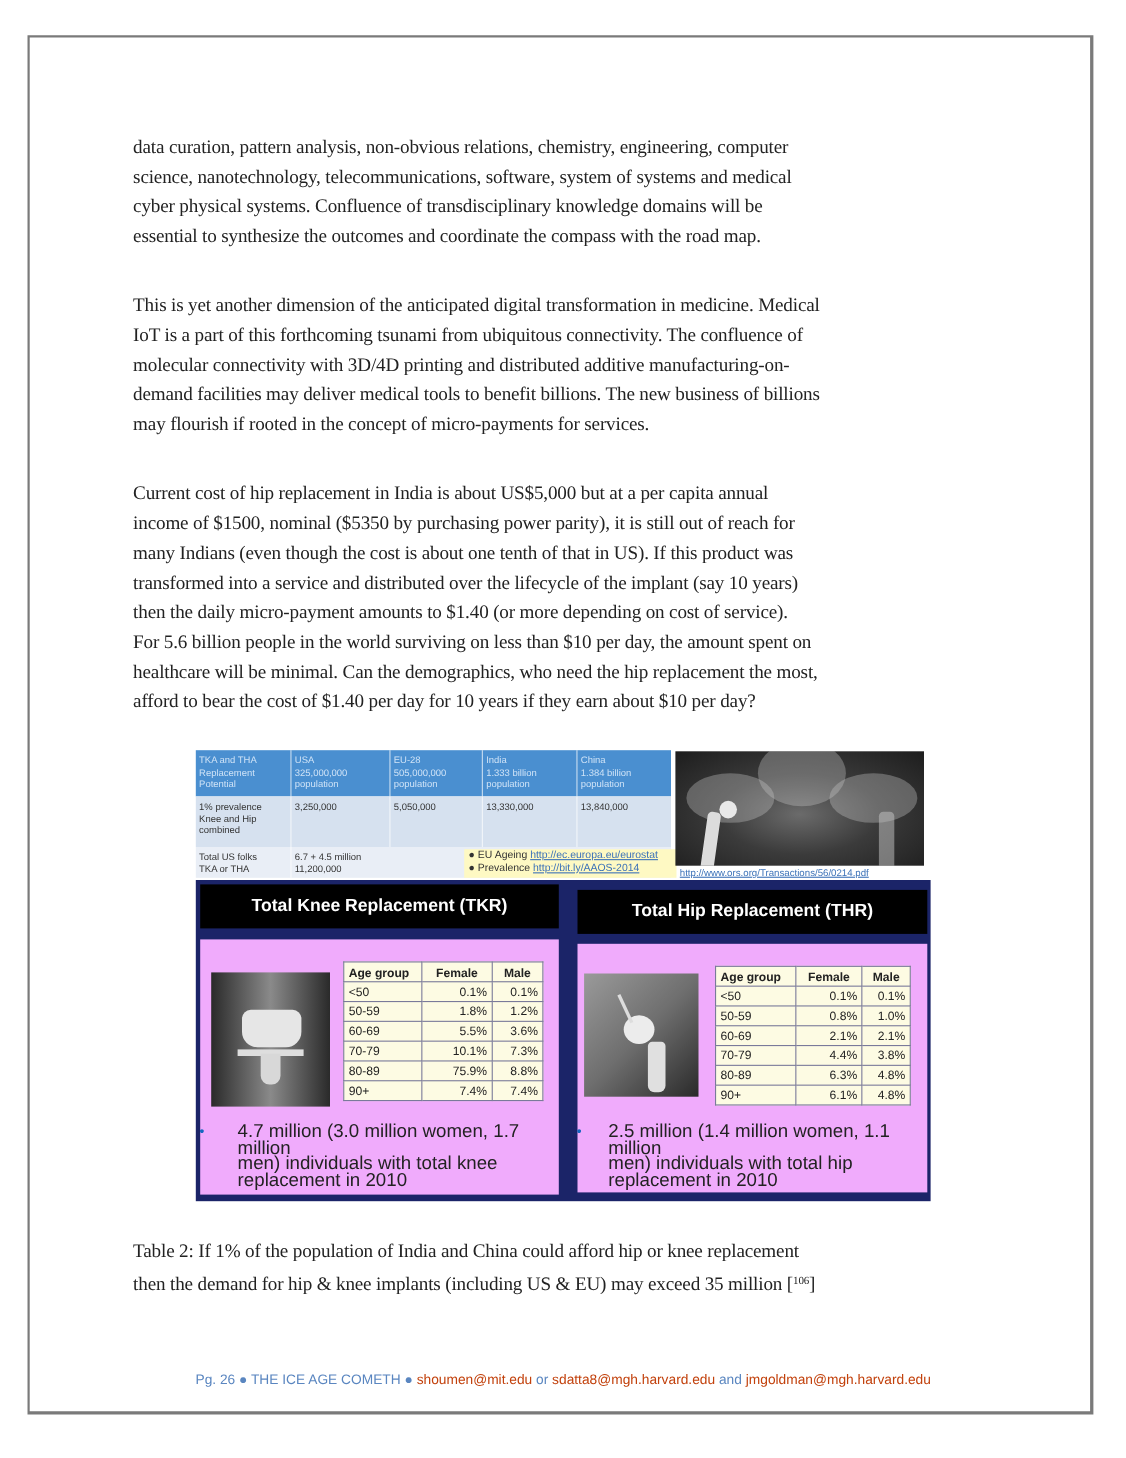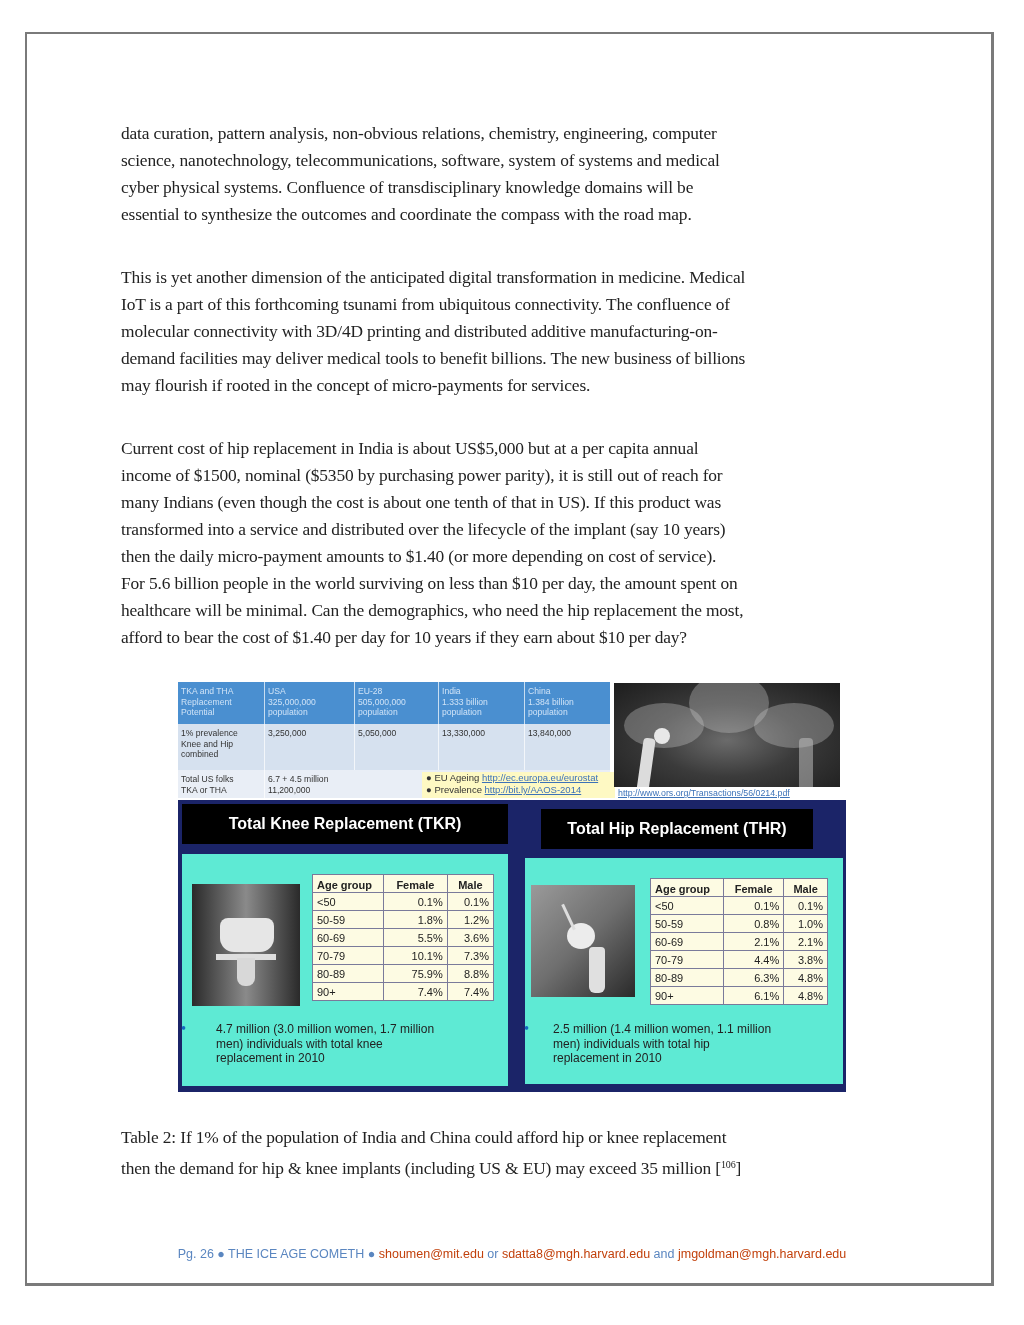--- a/index.html
+++ b/index.html
@@ -21,29 +21,29 @@
   .c0{left:3px;width:82px;} .c1{left:90px;width:88px;} .c2{left:180px;width:84px;} .c3{left:264px;width:84px;} .c4{left:350px;width:84px;}
   .vsep{position:absolute;top:0;width:1px;height:100%;background:#ffffff;opacity:.7;}
   .refs{position:absolute;left:244px;top:92px;font-size:9.5px;line-height:12px;color:#333;background:#fef9c3;padding:0 4px;width:185px;height:26px;}
   .refs a,.xray-link{color:#3c72b8;text-decoration:underline;}
   .pelvis{position:absolute;left:436px;top:3px;width:226px;height:104px;background:radial-gradient(ellipse at 50% 55%,#6b6b6b 0%,#3b3b3b 45%,#1d1d1d 100%);overflow:hidden;}
   .pelvis .bone{position:absolute;border-radius:50%;background:rgba(220,220,220,.45);}
   .xray-link{position:absolute;left:440px;top:108px;font-family:"Liberation Sans","DejaVu Sans",sans-serif;font-size:8.8px;white-space:nowrap;}
 
   .lower{position:absolute;left:0;top:120px;width:668px;height:292px;background:#1b2468;}
   .panel-title{position:absolute;background:#000000;color:#fff;font-family:"Liberation Sans","DejaVu Sans",sans-serif;font-weight:bold;font-size:16px;display:flex;align-items:center;justify-content:center;}
-  .panel-body{position:absolute;background:#5eead4;}
+  .panel-body{position:absolute;background:#f0abfc;}
   .xray{position:absolute;background:linear-gradient(90deg,#2a2a2a,#8a8a8a 50%,#2a2a2a);overflow:hidden;}
   .stat-table{position:absolute;border-collapse:collapse;font-family:"Liberation Sans","DejaVu Sans",sans-serif;font-size:11px;color:#222;background:#fdfbe3;}
   .stat-table th,.stat-table td{border:1px solid #7a7a9a;padding:1px 4px;height:15px;}
   .stat-table th{font-weight:bold;text-align:center;vertical-align:bottom;line-height:11px;}
   .stat-table th.age{text-align:left;}
   .stat-table td{text-align:right;}
   .stat-table td.age{text-align:left;}
-  .bullet-note{position:absolute;font-family:"Liberation Sans","DejaVu Sans",sans-serif;font-size:12px;line-height:14.5px;color:#222;}
+  .bullet-note{position:absolute;font-family:"Liberation Sans","DejaVu Sans",sans-serif;font-size:17px;line-height:14.5px;color:#222;}
   .bullet-dot{position:absolute;color:#1567c0;font-size:12px;}
 
   .caption{position:absolute;left:121px;top:1124px;font-family:"Liberation Serif","DejaVu Serif",serif;font-size:17.4px;line-height:27px;color:#222;letter-spacing:-0.15px;}
   .caption .ln{display:block;white-space:nowrap;}
   .caption sup{font-size:10px;vertical-align:6px;}
   .footer{position:absolute;left:0;width:1024px;top:1247px;text-align:center;font-family:"Liberation Sans","DejaVu Sans",sans-serif;font-size:12.5px;color:#5a86c0;}
   .footer a{color:#c2410c;}
 </style>
 </head>
 <body>
@@ -206,21 +206,21 @@
         </tbody>
       </table>
       <span class="bullet-dot" style="left:-2px;top:168px">•</span>
       <div class="bullet-note" style="left:34px;top:168px;">
         <div>4.7 million (3.0 million women, 1.7 million</div>
           <div>men) individuals with total knee</div>
           <div>replacement in 2010</div>
       </div>
     </div>
 
-    <div class="panel-title" style="left:363px;top:9px;width:272px;height:40px;">Total Hip Replacement (THR)</div>
+    <div class="panel-title" style="left:347px;top:9px;width:318px;height:40px;">Total Hip Replacement (THR)</div>
     <div class="panel-body" style="left:347px;top:58px;width:318px;height:226px;">
       <div class="xray" style="left:6px;top:27px;width:104px;height:112px;background:linear-gradient(135deg,#9a9a9a,#6e6e6e 50%,#2a2a2a);">
         <div style="position:absolute;left:36px;top:38px;width:28px;height:26px;background:#ececec;border-radius:50%"></div>
         <div style="position:absolute;left:58px;top:62px;width:16px;height:46px;background:#e0e0e0;border-radius:4px 4px 6px 6px"></div>
         <div style="position:absolute;left:36px;top:18px;width:3px;height:28px;background:#ddd;transform:rotate(-25deg)"></div>
       </div>
       <table class="stat-table" style="left:125px;top:20px;width:178px;">
         <thead>
           <tr>
             <th class="age" style="width:64px">Age group</th>

